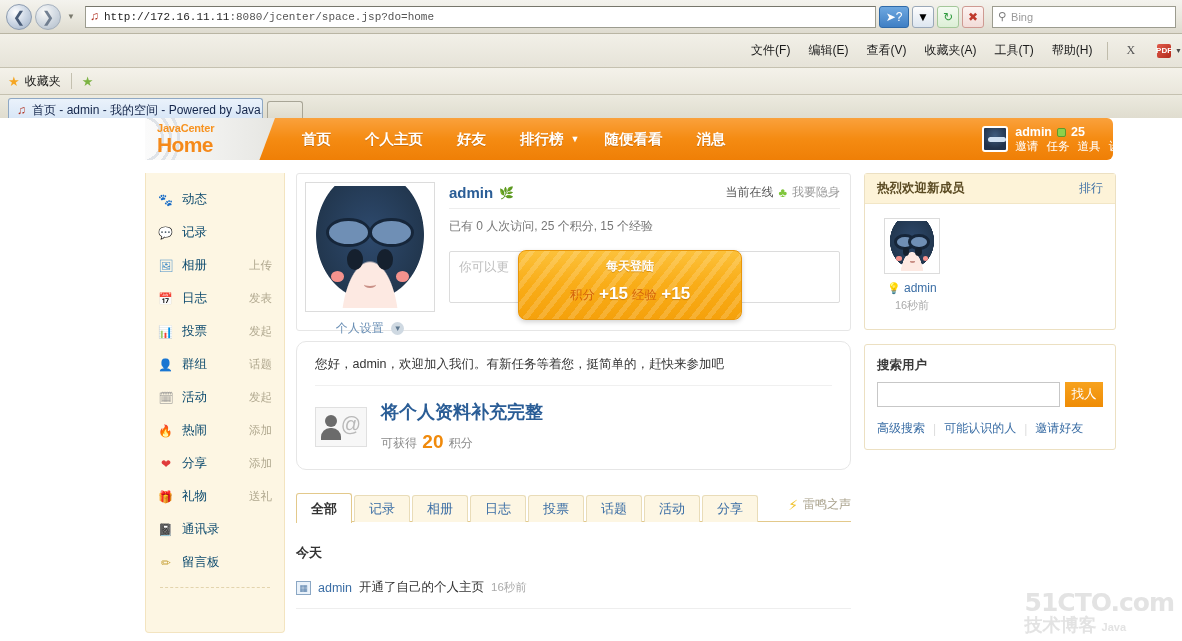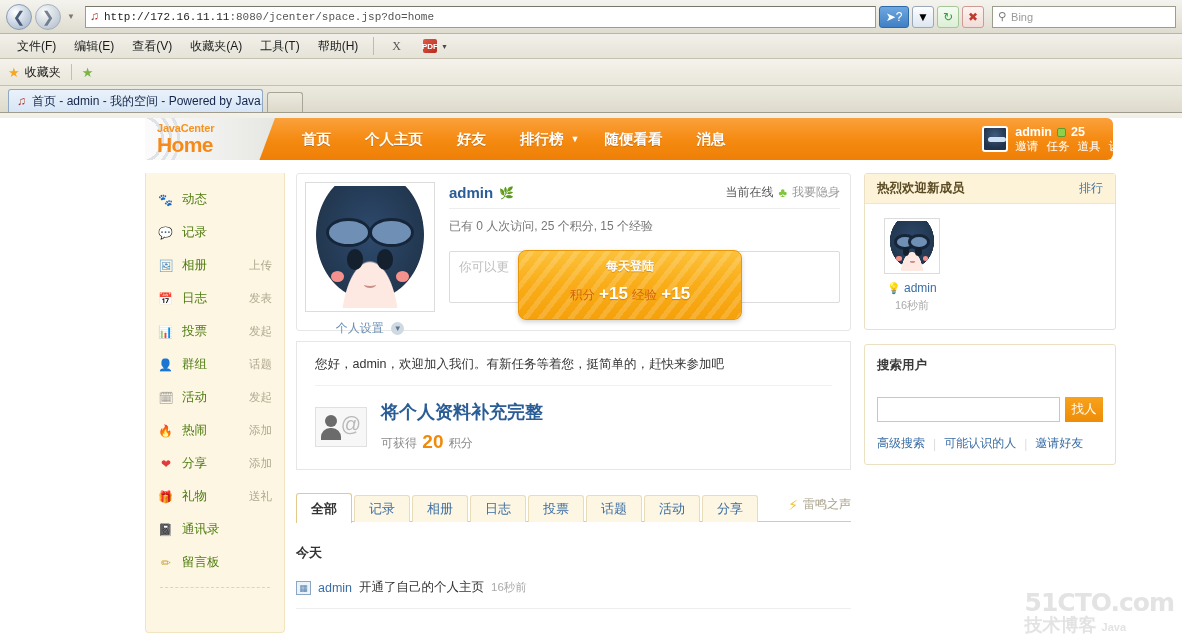--- a/index.html
+++ b/index.html
@@ -55,24 +55,24 @@
   .ie-nav-btn.refresh { color: #2f9b3f; background: linear-gradient(to bottom,#f4fbf2,#dcefd6); border-color:#a4c79a;}
   .ie-nav-btn.stop { color: #c0392b; background: linear-gradient(to bottom,#fdf4f2,#f2dcd8); border-color:#ce9a92;}
   .search-box {
     width: 184px; height: 22px; margin-left: 8px; background: #fff;
     border: 1px solid #9c9c8f; display: flex; align-items: center;
     padding: 0 5px; font-size: 11px; color: #9a9a9a;
   }
   .search-mag { color:#7d7d7d; margin-right:5px; font-size:11px;}
 
   .ie-menubar {
-    height: 25px; display: flex; align-items: center;
+    height: 34px; display: flex; align-items: center;
     background: linear-gradient(to bottom,#f2f0e8,#e6e3d8);
     border-bottom: 1px solid #c5c1b0;
-    padding-left: 8px; font-size: 12px; color: #1a1a1a;
+    padding-left: 16px; font-size: 12px; color: #1a1a1a; justify-content: flex-end;
   }
   .ie-menubar .mi { padding: 2px 9px; white-space: nowrap; }
   .ie-menubar .sep { width:1px; height:18px; background:#c0bcab; margin:0 6px; }
   .ie-menubar .x { padding: 2px 12px; color:#555; font-family:"Liberation Serif",serif; }
   .pdf-ico {
     width:14px;height:14px;border-radius:2px;
     background:linear-gradient(135deg,#e05a4a,#b32b1c);
     color:#fff;font-size:8px;display:inline-flex;align-items:center;justify-content:center;
     margin-left:10px; font-weight:bold;
   }
@@ -178,21 +178,21 @@
     position:absolute; left:145px; top:55px; width:140px; height:460px;
     background:#fdf6e3; border:1px solid #f3e4c0; border-top:none;
     border-radius: 0 0 4px 4px;
     padding-top:10px;
   }
   .lsb-item {
     height:33px; display:flex; align-items:center;
     padding:0 12px; font-size:12.5px; color:#3b6ea5;
   }
   .lsb-ico { width:16px;height:16px;margin-right:8px;display:inline-flex;align-items:center;justify-content:center;font-size:12px;}
-  .lsb-label { flex:1; color:#4d7c0f; }
+  .lsb-label { flex:1; color:#0c4a6e; }
   .lsb-act { color:#b3a versorgung; }
   .lsb-act { color:#b0a88f; font-size:11.5px; }
   .lsb-divider { margin:8px 14px 0 14px; border-top:1px dashed #e3d4ad; }
 
   
   .center { position:absolute; left:296px; top:55px; width:555px; }
   .profile-card {
     background:#fff; border:1px solid #e6e6e6; border-radius:3px;
     padding:8px; position:relative; height:158px;
   }
@@ -251,21 +251,21 @@
     box-shadow: 0 2px 5px rgba(0,0,0,.18);
     text-align:center; padding-top:7px;
   }
   .bonus-title { font-size:12px; color:#fff; font-weight:bold; text-shadow:0 1px 0 rgba(180,110,0,.5); }
   .bonus-row { margin-top:9px; font-size:15px; }
   .bonus-lab { color:#d4620a; font-size:12.5px; }
   .bonus-val { color:#ffffff; font-weight:bold; font-size:17px; text-shadow:0 1px 1px rgba(170,95,0,.55); }
   .bonus-lab2 { color:#d4620a; font-size:12.5px; }
 
   .task-card {
-    margin-top:10px; background:#fff; border:1px solid #e6e6e6; border-radius:0;
+    margin-top:10px; background:#fff; border:1px solid #e6e6e6; border-radius:10px;
     padding:14px 18px 16px 18px;
   }
   .task-greet { font-size:12.5px; color:#333; padding-bottom:12px; border-bottom:1px solid #f0f0f0; }
   .task-row { display:flex; align-items:center; margin-top:14px; }
   .task-ico {
     width:52px;height:40px;border:1px solid #e0e0e0;background:#f7f7f7;
     position:relative; margin-right:14px; flex:none;
   }
   .task-ico .person{position:absolute;left:9px;top:7px;width:12px;height:12px;border-radius:50%;background:#6b6b6b;}
   .task-ico .body{position:absolute;left:5px;top:20px;width:20px;height:12px;border-radius:9px 9px 0 0;background:#6b6b6b;}
@@ -304,21 +304,21 @@
   .rsb-more { margin-left:auto; font-size:12px; color:#3b6ea5; }
   .rsb-body { padding:14px 12px 16px 12px; }
   .member { width:70px; text-align:center; }
   .member-av { width:56px;height:56px;border:1px solid #dcdcdc;background:#fff;padding:2px;margin:0 auto; }
   .member-name { margin-top:7px; font-size:12px; color:#3b6ea5; display:flex;align-items:center;justify-content:center;gap:3px;}
   .bulb{color:#f2c230;font-size:11px;}
   .member-time { margin-top:3px; font-size:11px; color:#aaa; }
 
   .rsb-panel.plain { border:1px solid #ece0c2; padding:12px; }
   .srch-title { font-size:12.5px; font-weight:bold; color:#3a3a3a; }
-  .srch-row { margin-top:23px; display:flex; }
+  .srch-row { margin-top:8px; display:flex; }
   .srch-input { flex:1; height:25px; border:1px solid #c7c7c7; background:#fff; }
   .srch-btn {
     width:48px;height:25px; margin-left:5px;
     background:linear-gradient(to bottom,#f7a21d,#ef8c06);
     color:#fff; font-size:12.5px; display:flex;align-items:center;justify-content:center;
     border:none;
   }
   .srch-links { margin-top:13px; font-size:12px; color:#3b6ea5; display:flex; align-items:center; }
   .srch-links .sp { color:#ddd; margin:0 8px; }
 

